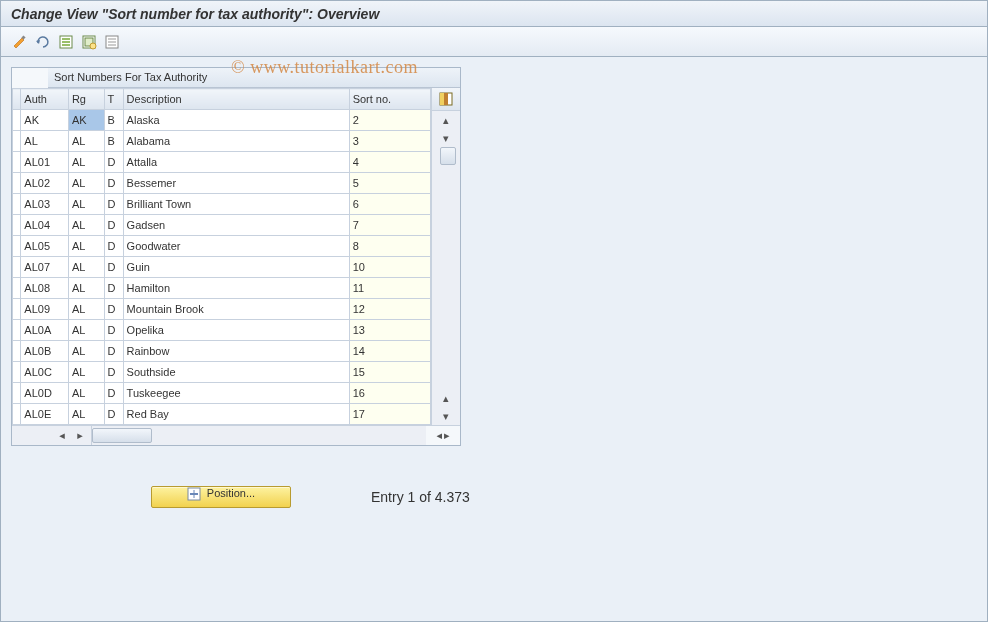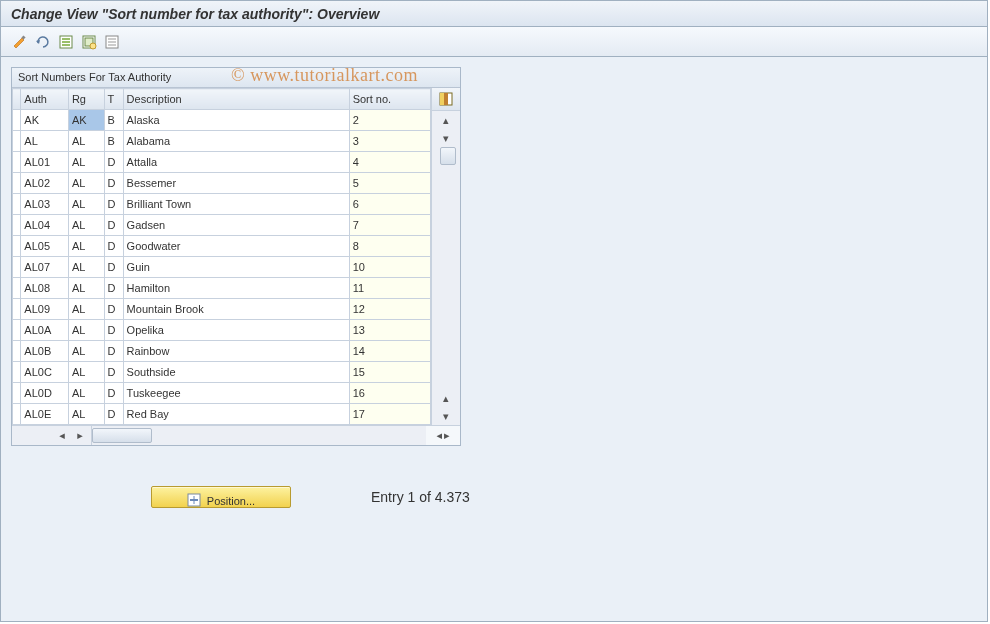--- a/index.html
+++ b/index.html
@@ -51,39 +51,40 @@
       border-radius: 2px;
     }
     .content {
       flex: 1;
       background: #eaf0f7;
       padding: 10px;
       position: relative;
     }
     .watermark {
       position: absolute;
-      top: 8px; left: 230px;
+      top: 0; left: 230px;
       color: #d48844;
       font-size: 18px;
       font-family: "Times New Roman", serif;
       letter-spacing: 0.5px;
       opacity: 0.85;
       pointer-events: none;
     }
     .panel {
       width: 450px;
       background: #f5f8fb;
       border: 1px solid #a9b8c9;
     }
     .panel-title {
       background: linear-gradient(#eef3f9, #dde6f0);
       height: 20px;
       padding: 3px 6px;
       color: #333;
       border-bottom: 1px solid #b8c4d3;
+      margin-left: 36px;
     }
     .grid-row-wrap {
       display: flex;
     }
     .grid {
       width: 456px;
       border-collapse: collapse;
       table-layout: fixed;
     }
     .grid th, .grid td {
@@ -201,21 +202,21 @@
       display: flex;
       align-items: center;
       gap: 80px;
     }
     .position-btn {
       width: 140px; height: 22px;
       background: linear-gradient(#fdf2a0, #f2d24e);
       border: 1px solid #b89b30;
       border-radius: 2px;
       display: flex;
-      align-items: flex-end;
+      align-items: flex-start;
       justify-content: center;
       gap: 6px;
       font-size: 11px;
       color: #333;
       box-shadow: inset 0 1px 0 #fff8d0;
     }
     .position-btn .pb-icon {
       width: 14px; height: 14px;
       display:flex; align-items:center; justify-content:center;
     }

